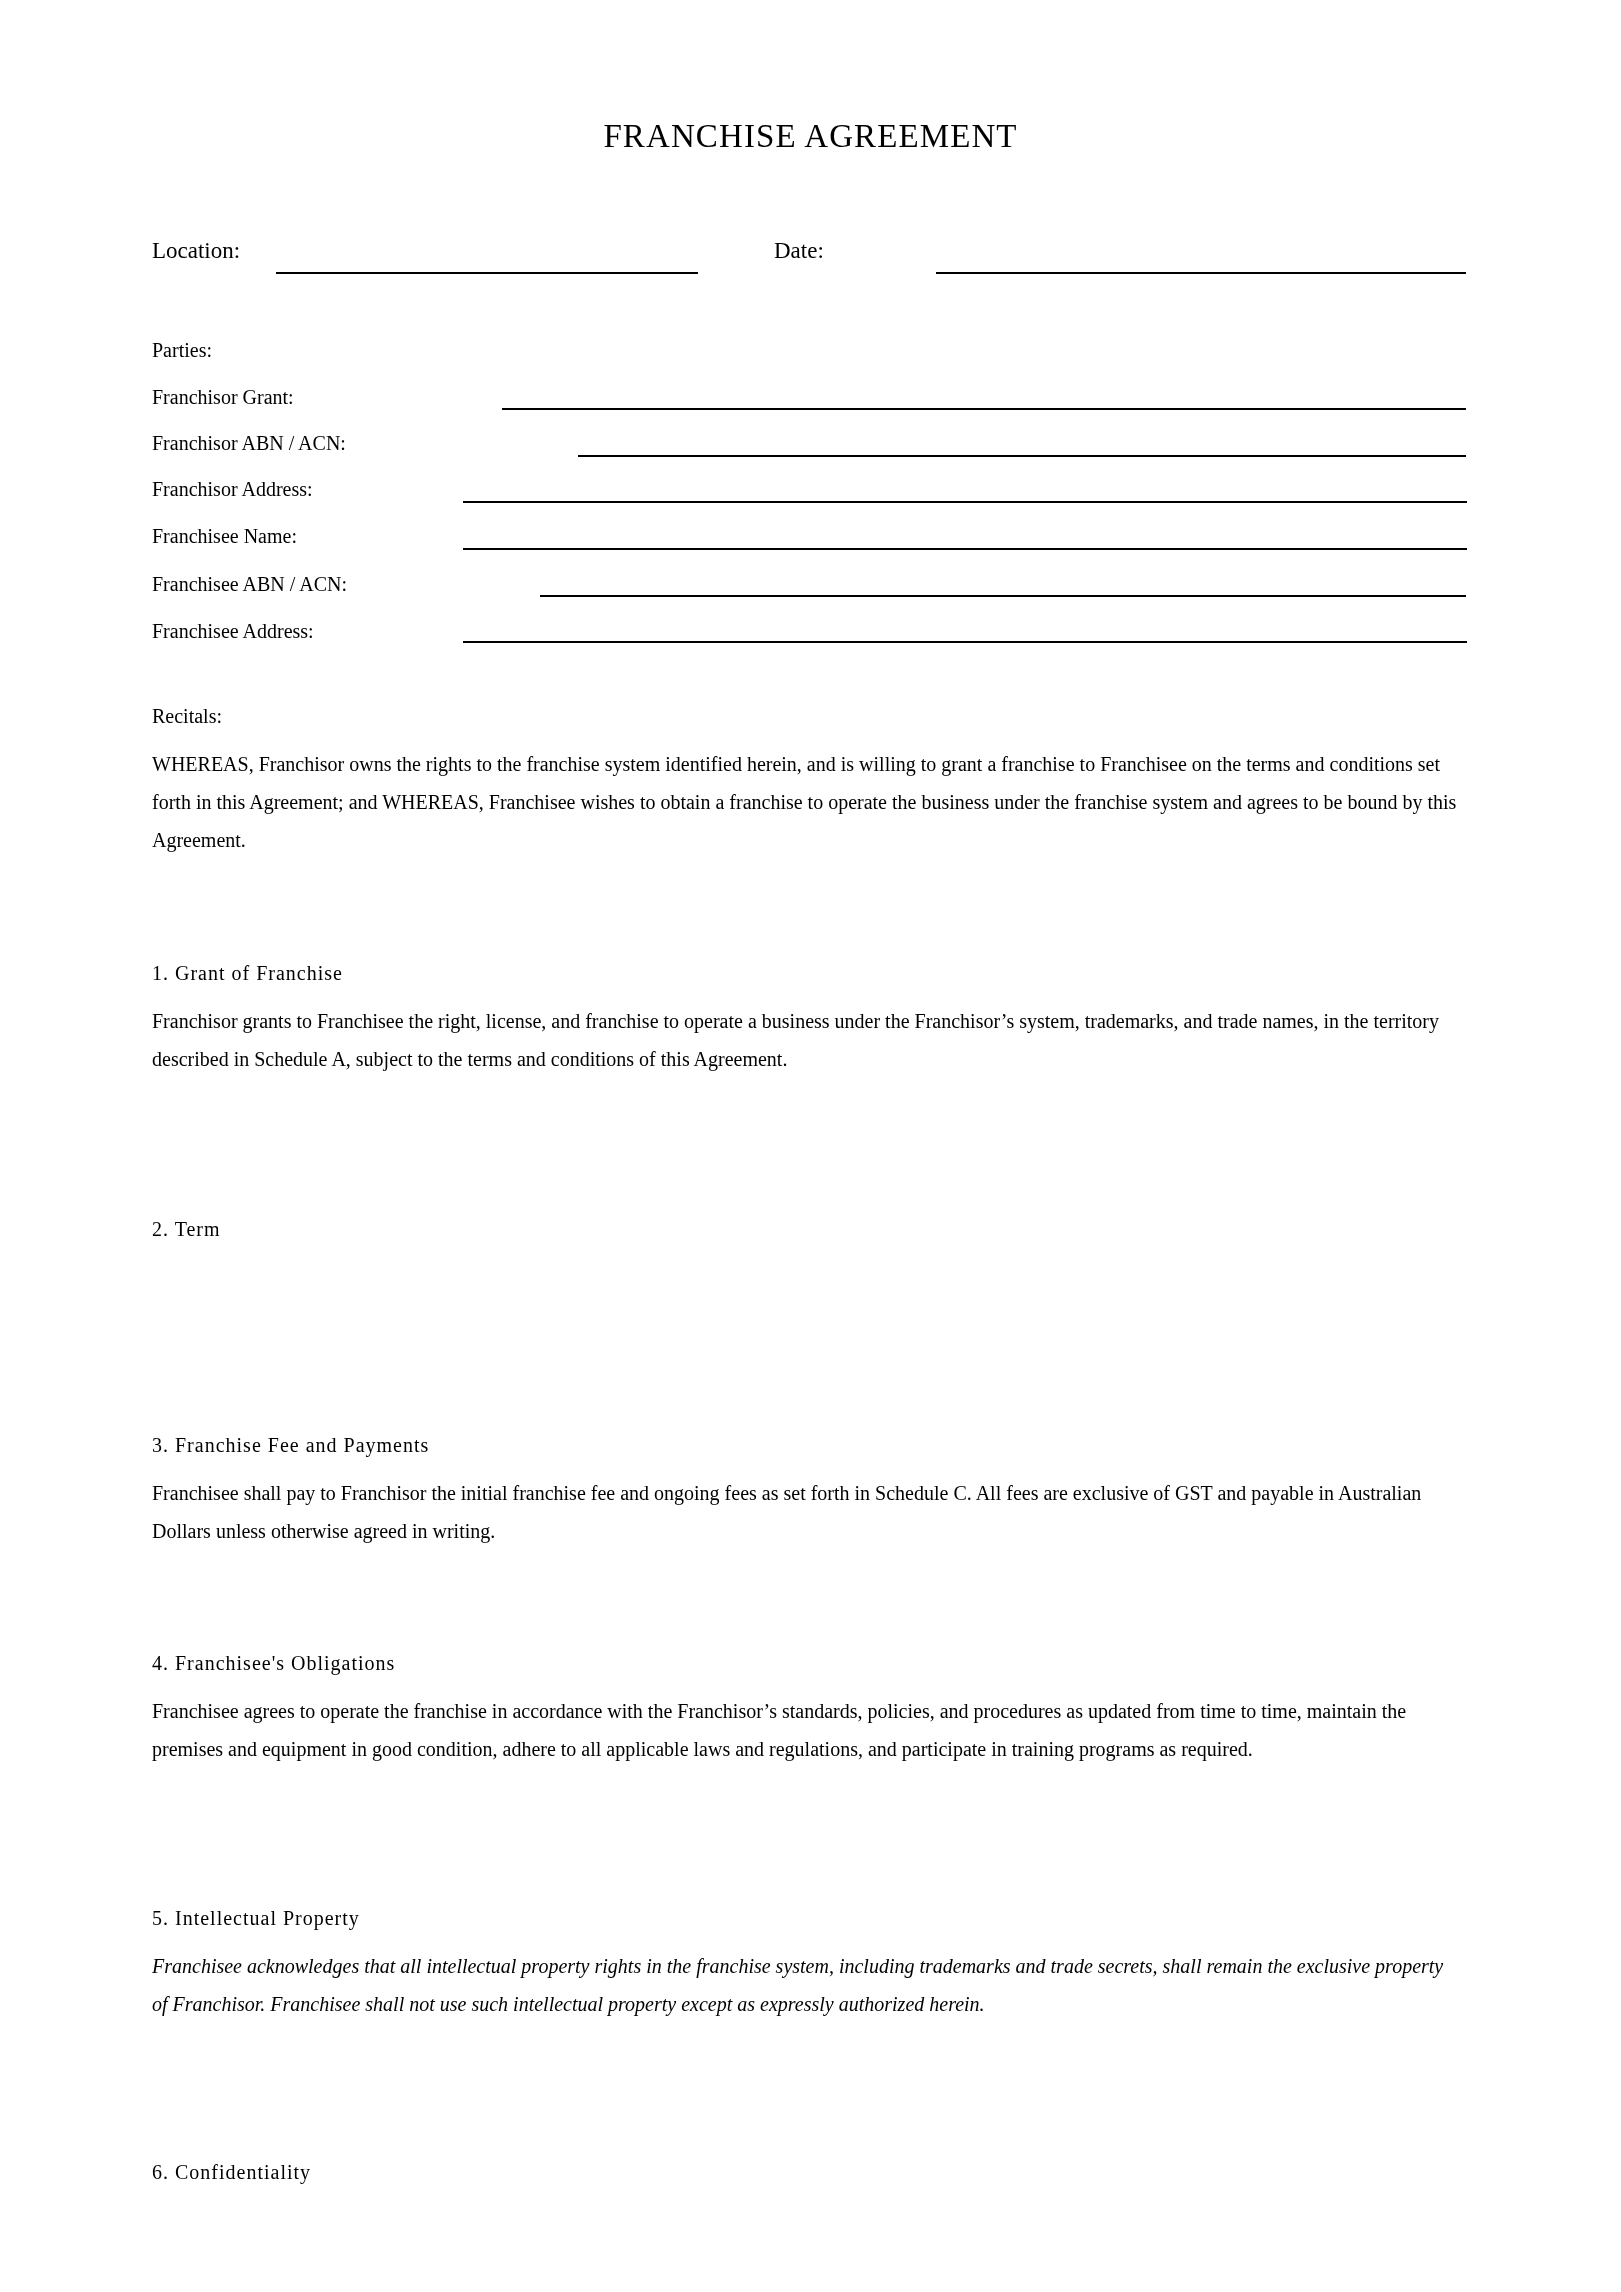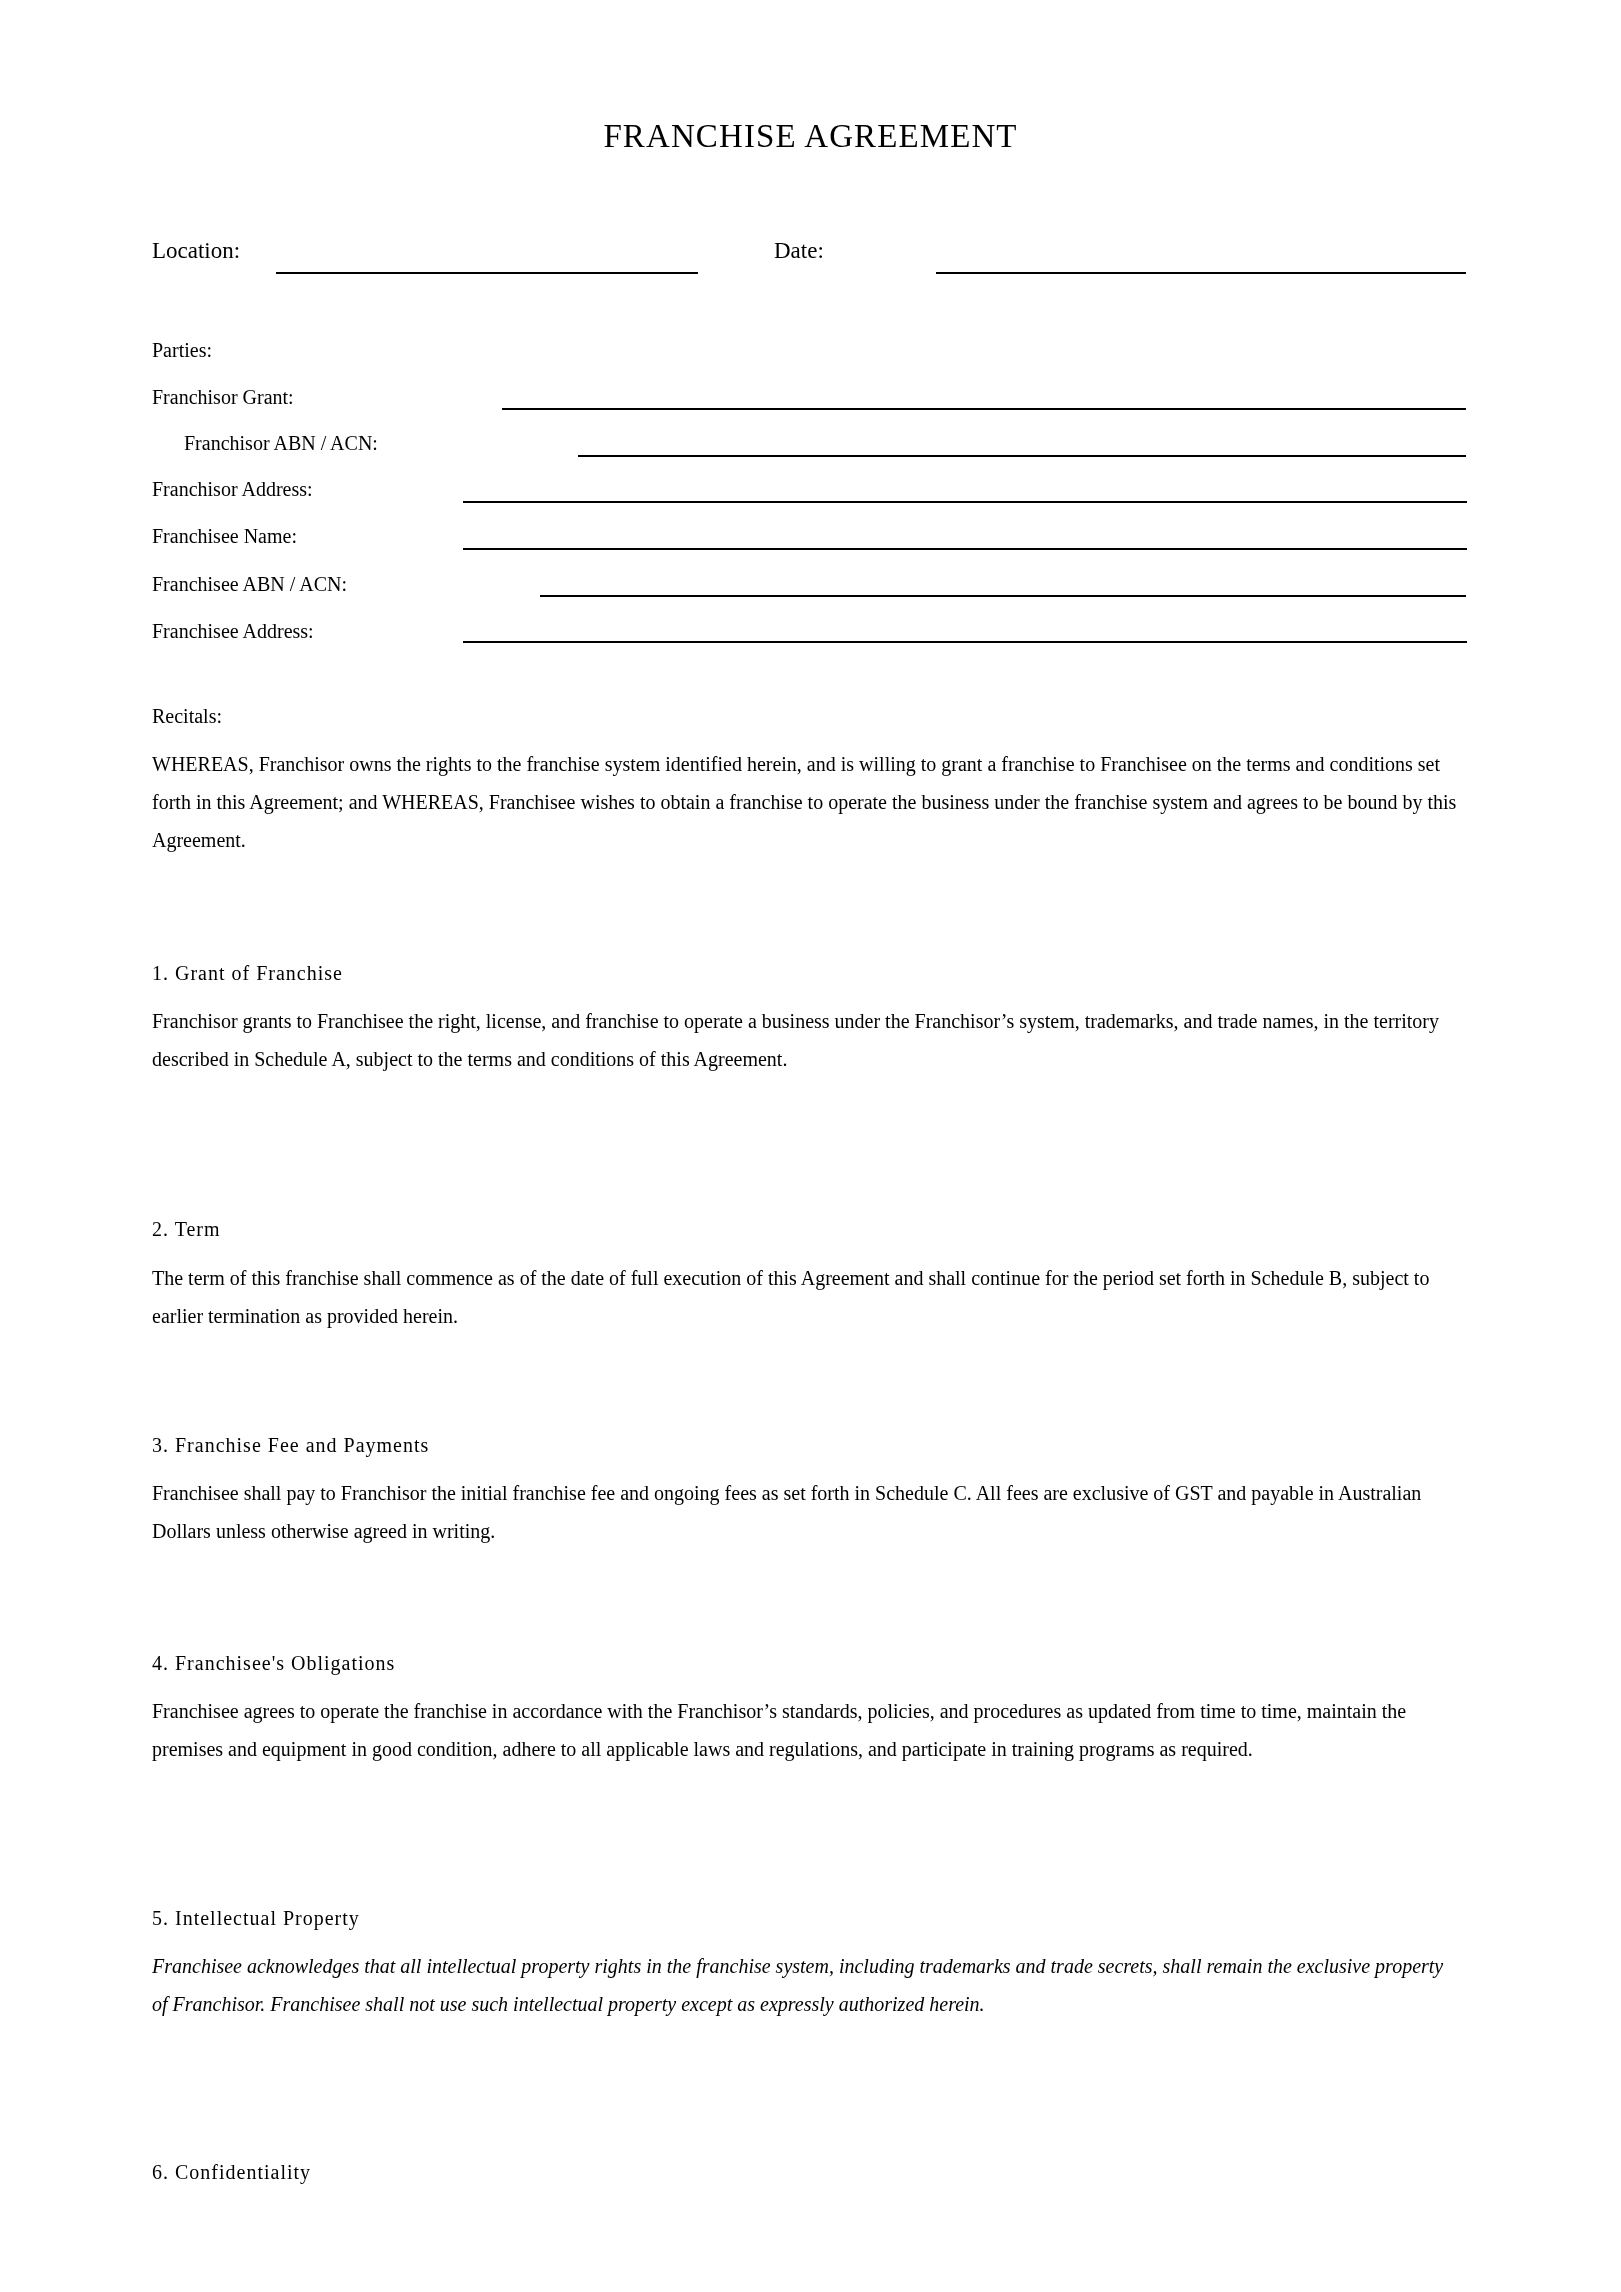--- a/index.html
+++ b/index.html
@@ -90,21 +90,21 @@
   <div class="rule" style="left:276px; top:272px; width:422px;"></div>
 
   <div class="inline-label" style="left:774px; top:232px;">Date:</div>
   <div class="rule" style="left:936px; top:272px; width:530px;"></div>
 
   <div class="block-label" style="top:332px;">Parties:</div>
 
   <div class="field-label" style="top:379px;">Franchisor Grant:</div>
   <div class="rule" style="left:502px; top:408px; width:964px;"></div>
 
-  <div class="field-label" style="top:425px;margin-left:32px;">Franchisor ABN / ACN:</div>
+  <div class="field-label" style="top:425px;">Franchisor ABN / ACN:</div>
   <div class="rule" style="left:578px; top:455px; width:888px;"></div>
 
   <div class="field-label" style="top:471px;">Franchisor Address:</div>
   <div class="rule" style="left:463px; top:501px; width:1004px;"></div>
 
   <div class="field-label" style="top:518px;">Franchisee Name:</div>
   <div class="rule" style="left:463px; top:548px; width:1004px;"></div>
 
   <div class="field-label" style="top:566px;">Franchisee ABN / ACN:</div>
   <div class="rule" style="left:540px; top:595px; width:926px;"></div>
@@ -112,21 +112,20 @@
   <div class="field-label" style="top:613px;">Franchisee Address:</div>
   <div class="rule" style="left:463px; top:641px; width:1004px;"></div>
 
   <div class="block-label" style="top:698px;">Recitals:</div>
   <div class="body-par" style="top:745px; width:1311px;">WHEREAS, Franchisor owns the rights to the franchise system identified herein, and is willing to grant a franchise to Franchisee on the terms and conditions set forth in this Agreement; and WHEREAS, Franchisee wishes to obtain a franchise to operate the business under the franchise system and agrees to be bound by this Agreement.</div>
 
   <div class="section-heading" style="top:955px;">1. Grant of Franchise</div>
   <div class="body-par" style="top:1002px; width:1296px;">Franchisor grants to Franchisee the right, license, and franchise to operate a business under the Franchisor’s system, trademarks, and trade names, in the territory described in Schedule A, subject to the terms and conditions of this Agreement.</div>
 
   <div class="section-heading" style="top:1211px;">2. Term</div>
-  <div class="body-par" style="top:1259px; width:1315px;">The term of this franchise shall commence as of the date of full execution of this Agreement and shall continue for the period set forth in Schedule B, subject to earlier termination as provided herein.</div>
 
   <div class="section-heading" style="top:1427px;">3. Franchise Fee and Payments</div>
   <div class="body-par" style="top:1474px; width:1296px;">Franchisee shall pay to Franchisor the initial franchise fee and ongoing fees as set forth in Schedule C. All fees are exclusive of GST and payable in Australian Dollars unless otherwise agreed in writing.</div>
 
   <div class="section-heading" style="top:1645px;">4. Franchisee's Obligations</div>
   <div class="body-par" style="top:1692px; width:1306px;">Franchisee agrees to operate the franchise in accordance with the Franchisor’s standards, policies, and procedures as updated from time to time, maintain the premises and equipment in good condition, adhere to all applicable laws and regulations, and participate in training programs as required.</div>
 
   <div class="section-heading" style="top:1900px;">5. Intellectual Property</div>
   <div class="body-par" style="top:1947px; width:1309px;font-style:italic;">Franchisee acknowledges that all intellectual property rights in the franchise system, including trademarks and trade secrets, shall remain the exclusive property of Franchisor. Franchisee shall not use such intellectual property except as expressly authorized herein.</div>
 

